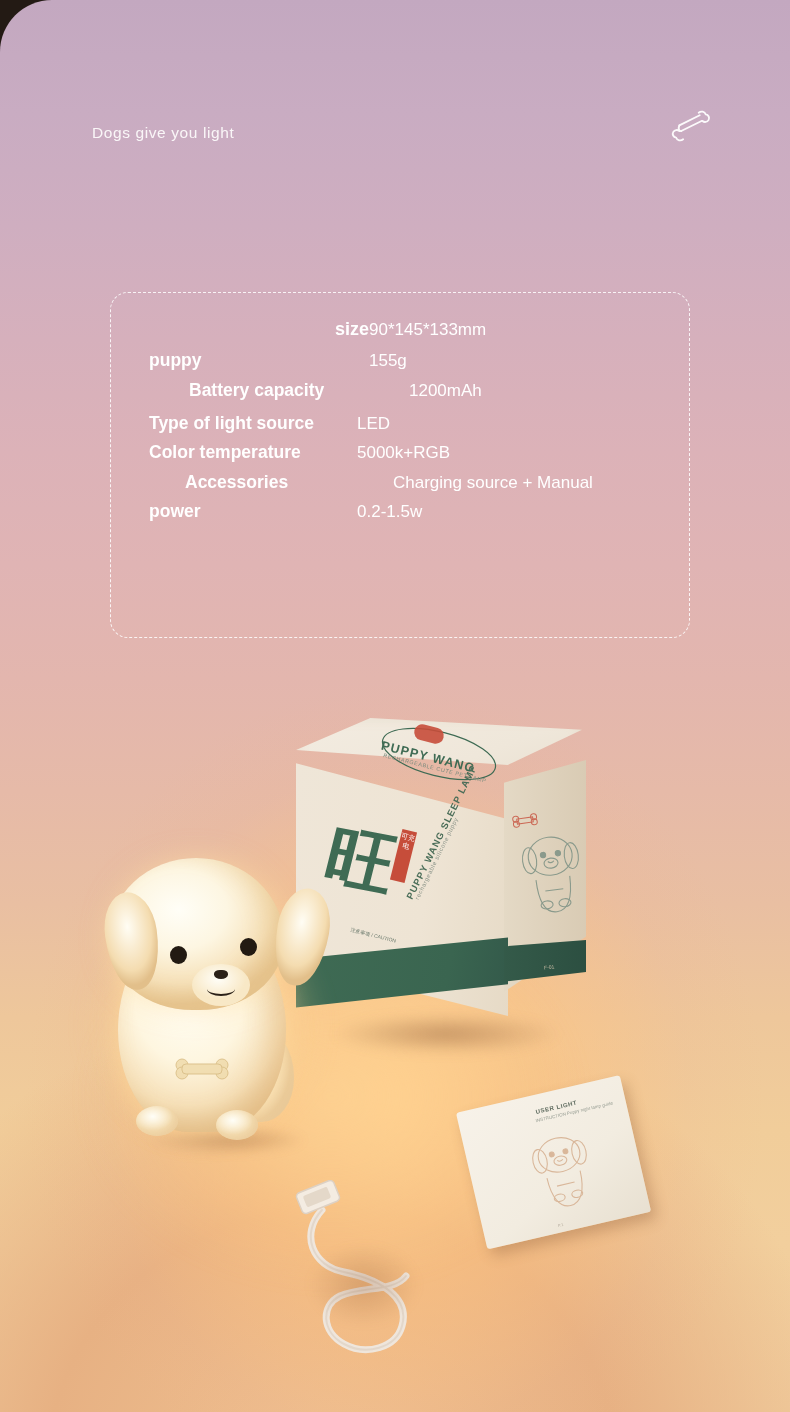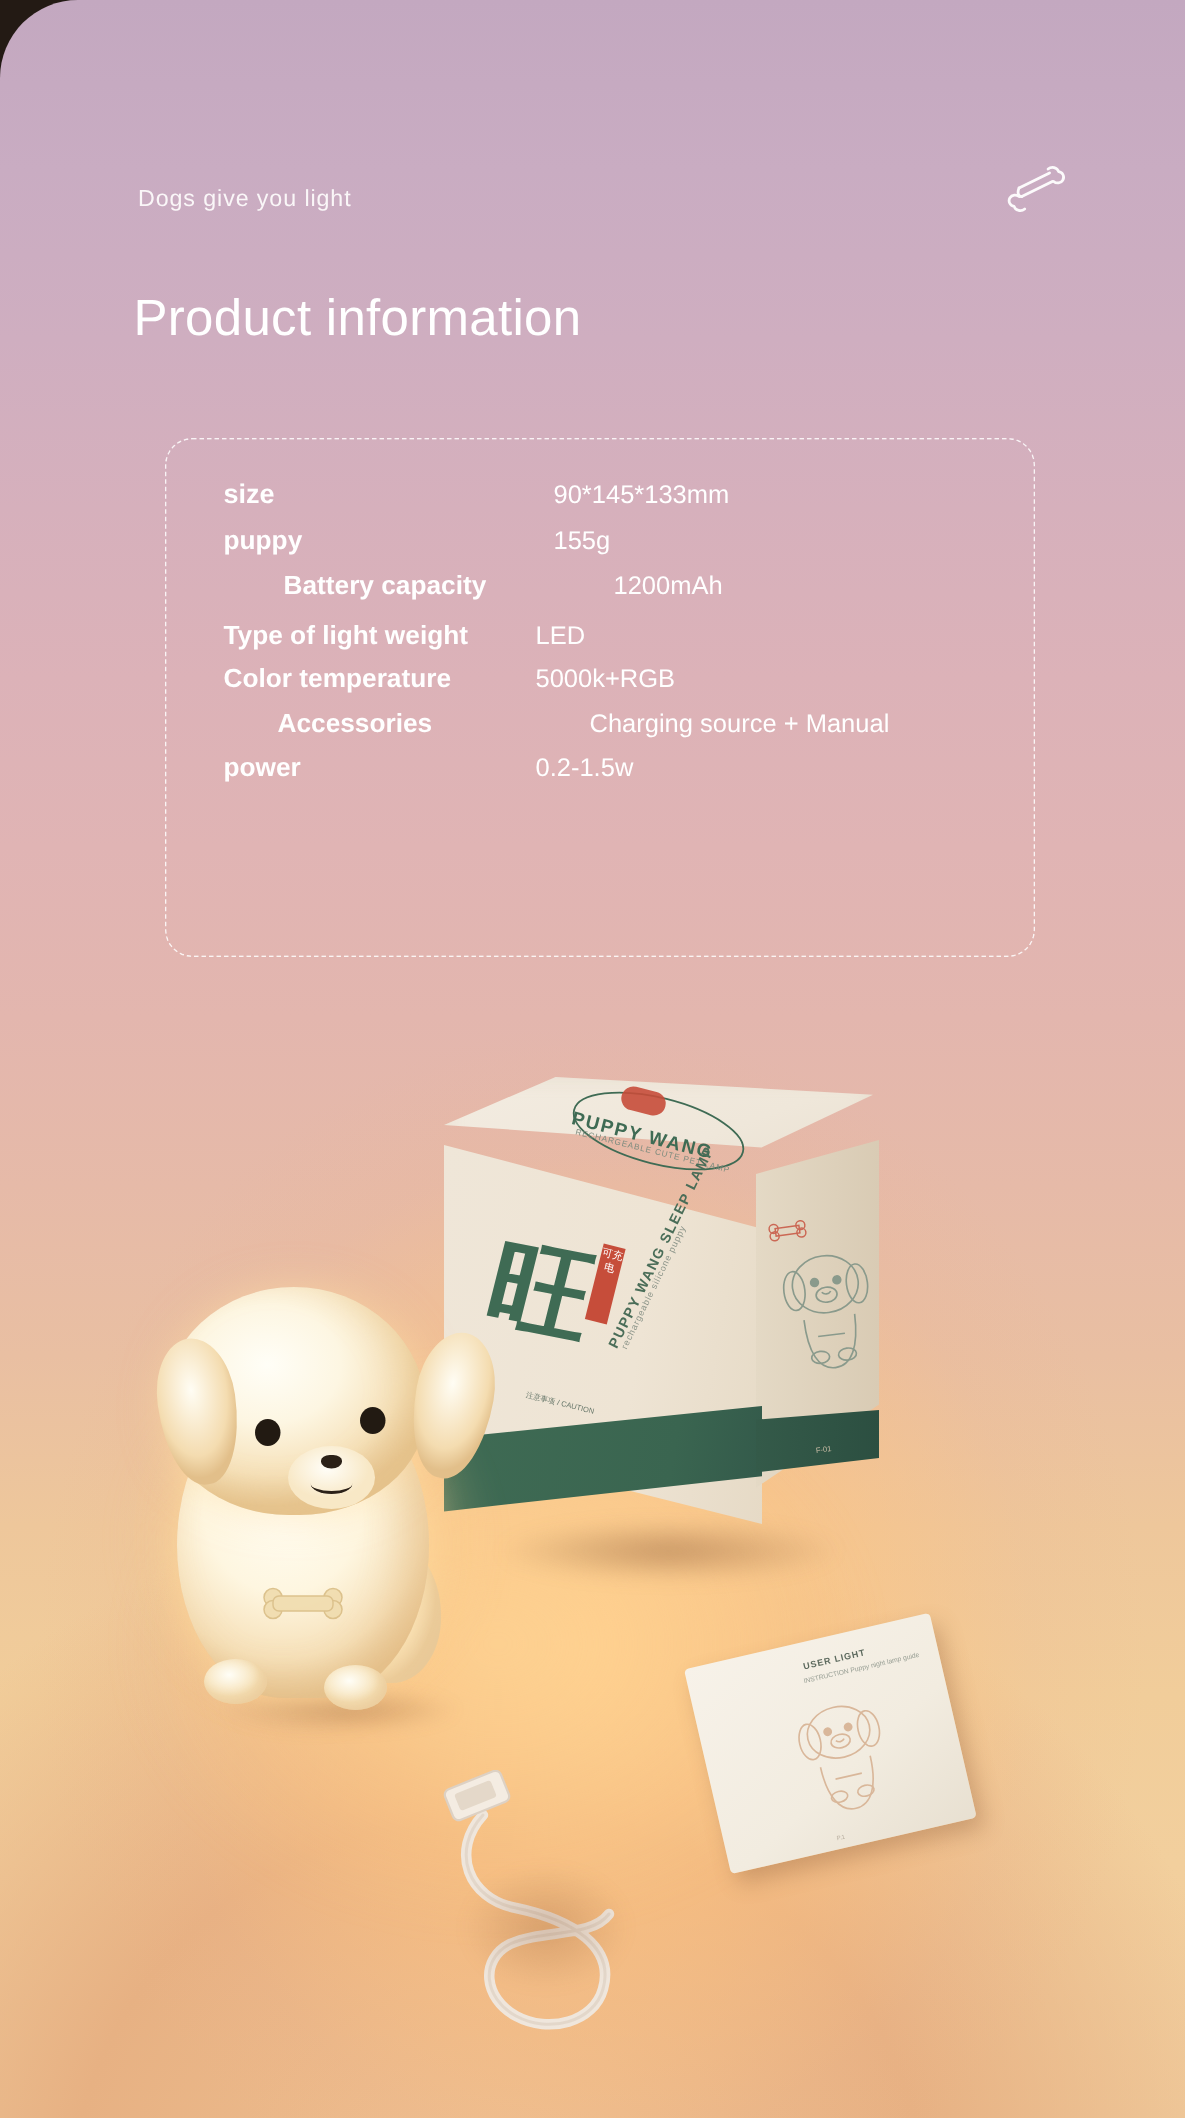--- a/index.html
+++ b/index.html
@@ -126,21 +126,21 @@
     white-space: nowrap;
   }
   .spec-row.r0 .spec-key { width: 220px; font-size: 18px; }
   .spec-row.r1 .spec-key { width: 220px; }
   .spec-row.r2 .spec-key { width: 220px; }
   .spec-row.r3 .spec-key { width: 220px; }
   .spec-row.r4 .spec-key { width: 208px; }
   .spec-row.r5 .spec-key { width: 208px; }
   .spec-row.r6 .spec-key { width: 208px; margin-left: 36px; }
   .spec-row.r7 .spec-key { width: 208px; }
-  .spec-row.r0 { margin-bottom: 10px; }
+  .spec-row.r0 { margin-bottom: 10px; text-align: right; }
   .spec-row.r3 { margin-bottom: 12px; margin-left: 40px; }
 
   
   .scene { position:absolute; left:0; top:640px; width:790px; height:772px; }
 
   
   .light-pool {
     position: absolute;
     left: 60px; top: 170px; width: 680px; height: 520px;
     background: radial-gradient(ellipse 50% 50% at 40% 55%, rgba(255,214,150,0.55), rgba(255,205,140,0.12) 55%, rgba(255,200,140,0) 75%);
@@ -366,21 +366,20 @@
   }
 </style>
 </head>
 <body>
 
 <div class="page">
   <div class="corner-dark"></div>
   <div class="card">
 
     <div class="tagline">Dogs give you light</div>
-    <div class="title">Product information</div>
 
     <svg class="bone-icon" viewBox="0 0 48 48">
       <g fill="none" stroke="#ffffff" stroke-width="2" stroke-linecap="round" stroke-linejoin="round">
         <path d="M33.5 9.5c2.6-2.2 6.6-1.3 7.7 1.9 2.9 0.3 4.6 3.6 3 6.2-1.4 2.3-4.6 2.7-6.6 0.9"></path>
         <path d="M16.5 38.5c-2.6 2.2-6.6 1.3-7.7-1.9-2.9-0.3-4.6-3.6-3-6.2 1.4-2.3 4.6-2.7 6.6-0.9"></path>
         <path d="M36.6 18.5 14.4 29.5"></path>
         <path d="M34.6 12.3 12.4 23.3"></path>
         <path d="M12.4 23.3c-1.6 3.6-0.3 6.5 2 6.2"></path>
         <path d="M34.6 12.3c1.6-3.6 0.3-6.5-2-6.2" opacity="0"></path>
       </g>
@@ -394,21 +393,21 @@
         </div>
         <div class="spec-row r1">
           <div class="spec-key">puppy</div>
           <div class="spec-val">155g</div>
         </div>
         <div class="spec-row r3">
           <div class="spec-key">Battery capacity</div>
           <div class="spec-val">1200mAh</div>
         </div>
         <div class="spec-row r4">
-          <div class="spec-key">Type of light weight</div>
+          <div class="spec-key">Type of light source</div>
           <div class="spec-val">LED</div>
         </div>
         <div class="spec-row r5">
           <div class="spec-key">Color temperature</div>
           <div class="spec-val">5000k+RGB</div>
         </div>
         <div class="spec-row r6">
           <div class="spec-key">Accessories</div>
           <div class="spec-val">Charging source + Manual</div>
         </div>

